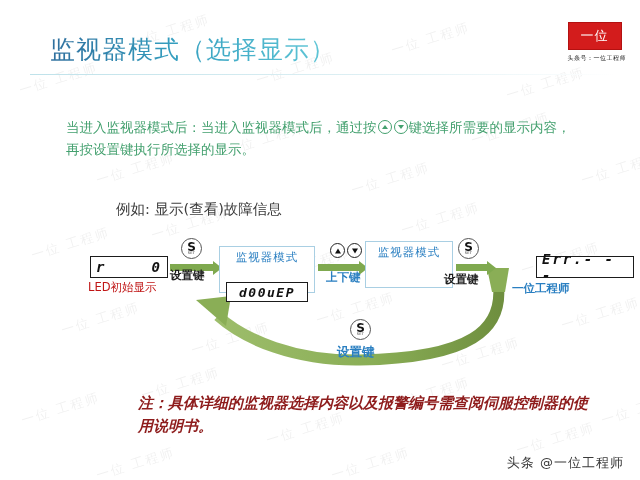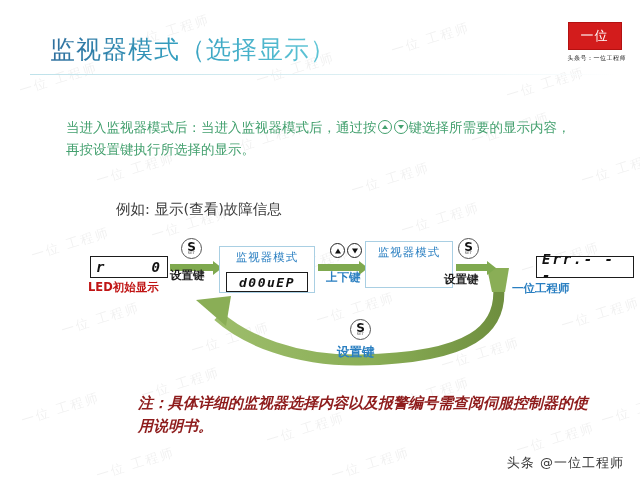--- a/index.html
+++ b/index.html
@@ -95,21 +95,21 @@
 
   .stage-box{
     position:absolute;border:1.3px solid #a9cfe3;background:#fff;
     box-sizing:border-box;text-align:center;
   }
   .stage-title{
     color:#2a7fc1;font-size:11.5px;margin-top:3px;
     font-family:"DejaVu Sans",sans-serif;letter-spacing:1px;
   }
   .stage-led{
-    margin:7px auto 0;border:1.3px solid #1b1b1b;background:#fff;
+    margin:17px auto 0;border:1.3px solid #1b1b1b;background:#fff;
     height:18px;display:flex;align-items:center;justify-content:center;
     font-family:"DejaVu Sans Mono","Liberation Mono",monospace;
     font-style:italic;font-weight:bold;font-size:13px;letter-spacing:1.5px;
     color:#111;
   }
 
   .arrow-h{position:absolute;height:7px;background:#7fa94f;}
   .arrow-h:after{
     content:"";position:absolute;right:-8px;top:-3.5px;
     width:0;height:0;border-top:7px solid transparent;border-bottom:7px solid transparent;
@@ -132,21 +132,21 @@
   .ud-key i{
     position:absolute;left:50%;top:50%;transform:translate(-50%,-50%);
     width:0;height:0;border-left:3px solid transparent;border-right:3px solid transparent;
   }
   .ud-key.up i{border-bottom:5px solid #111;}
   .ud-key.down i{border-top:5px solid #111;}
 
   .lbl{position:absolute;font-size:11.5px;font-family:"DejaVu Sans",sans-serif;white-space:nowrap;}
   .lbl-dark{color:#1d1d1d;font-weight:bold;}
   .lbl-blue{color:#2a7fc1;font-weight:bold;}
-  .lbl-red{color:#c01515;font-weight:bold;}
+  .lbl-red{color:#c01515;font-weight:normal;}
 
   
   #note{
     position:absolute;left:138px;top:392px;width:455px;
     color:#8e1c1c;font-weight:bold;font-size:15px;line-height:23px;
     font-family:"DejaVu Sans",sans-serif;z-index:3;font-style:italic;
   }
   #footer-mark{
     position:absolute;right:16px;bottom:8px;
     color:#3a3a3a;font-size:13px;letter-spacing:1px;

